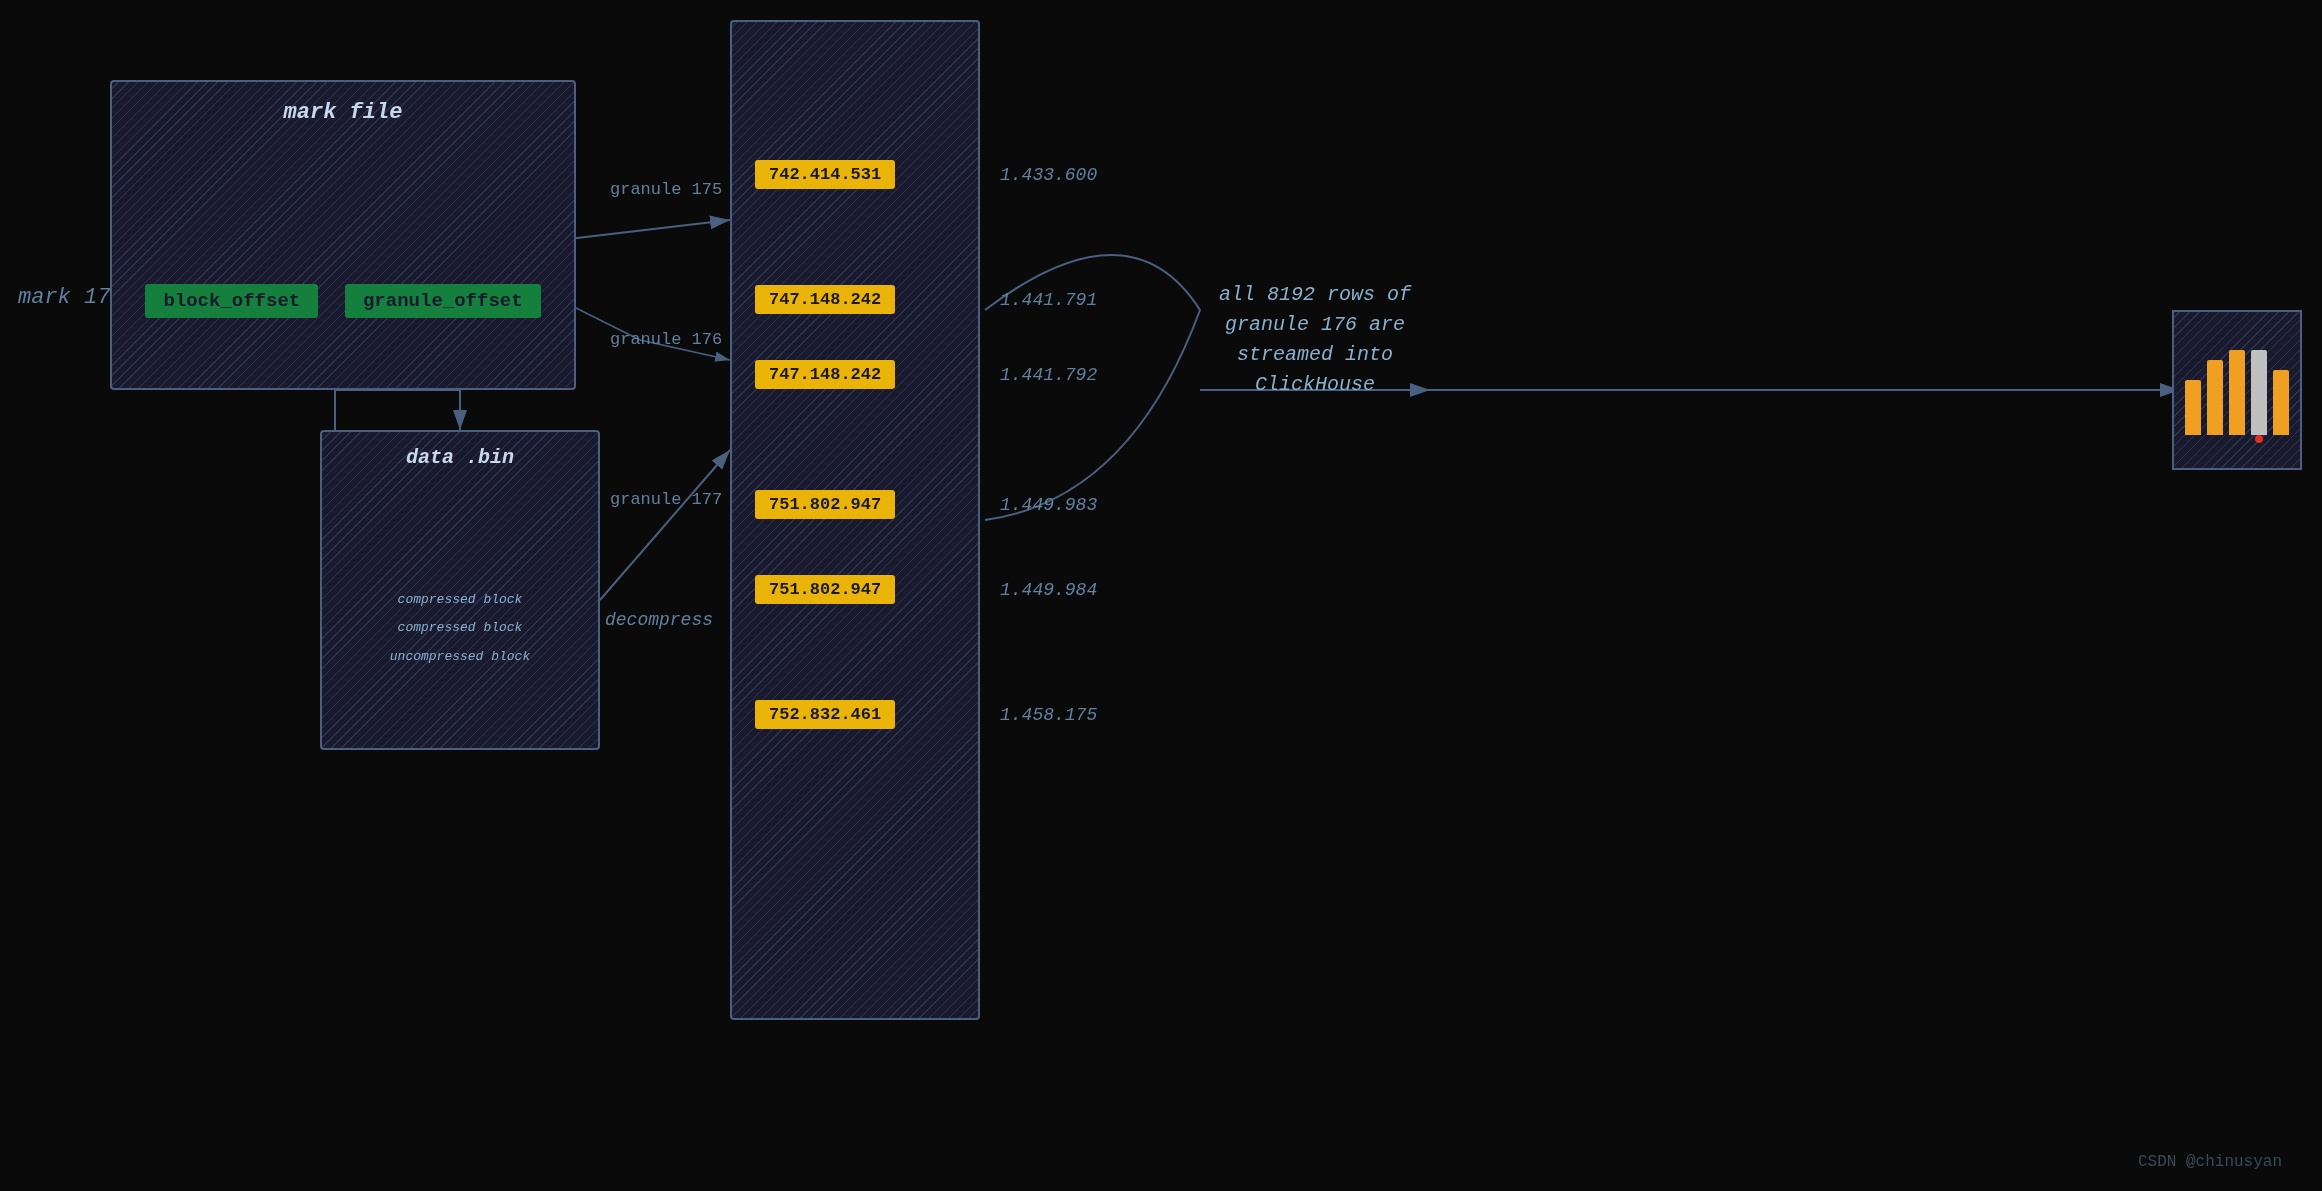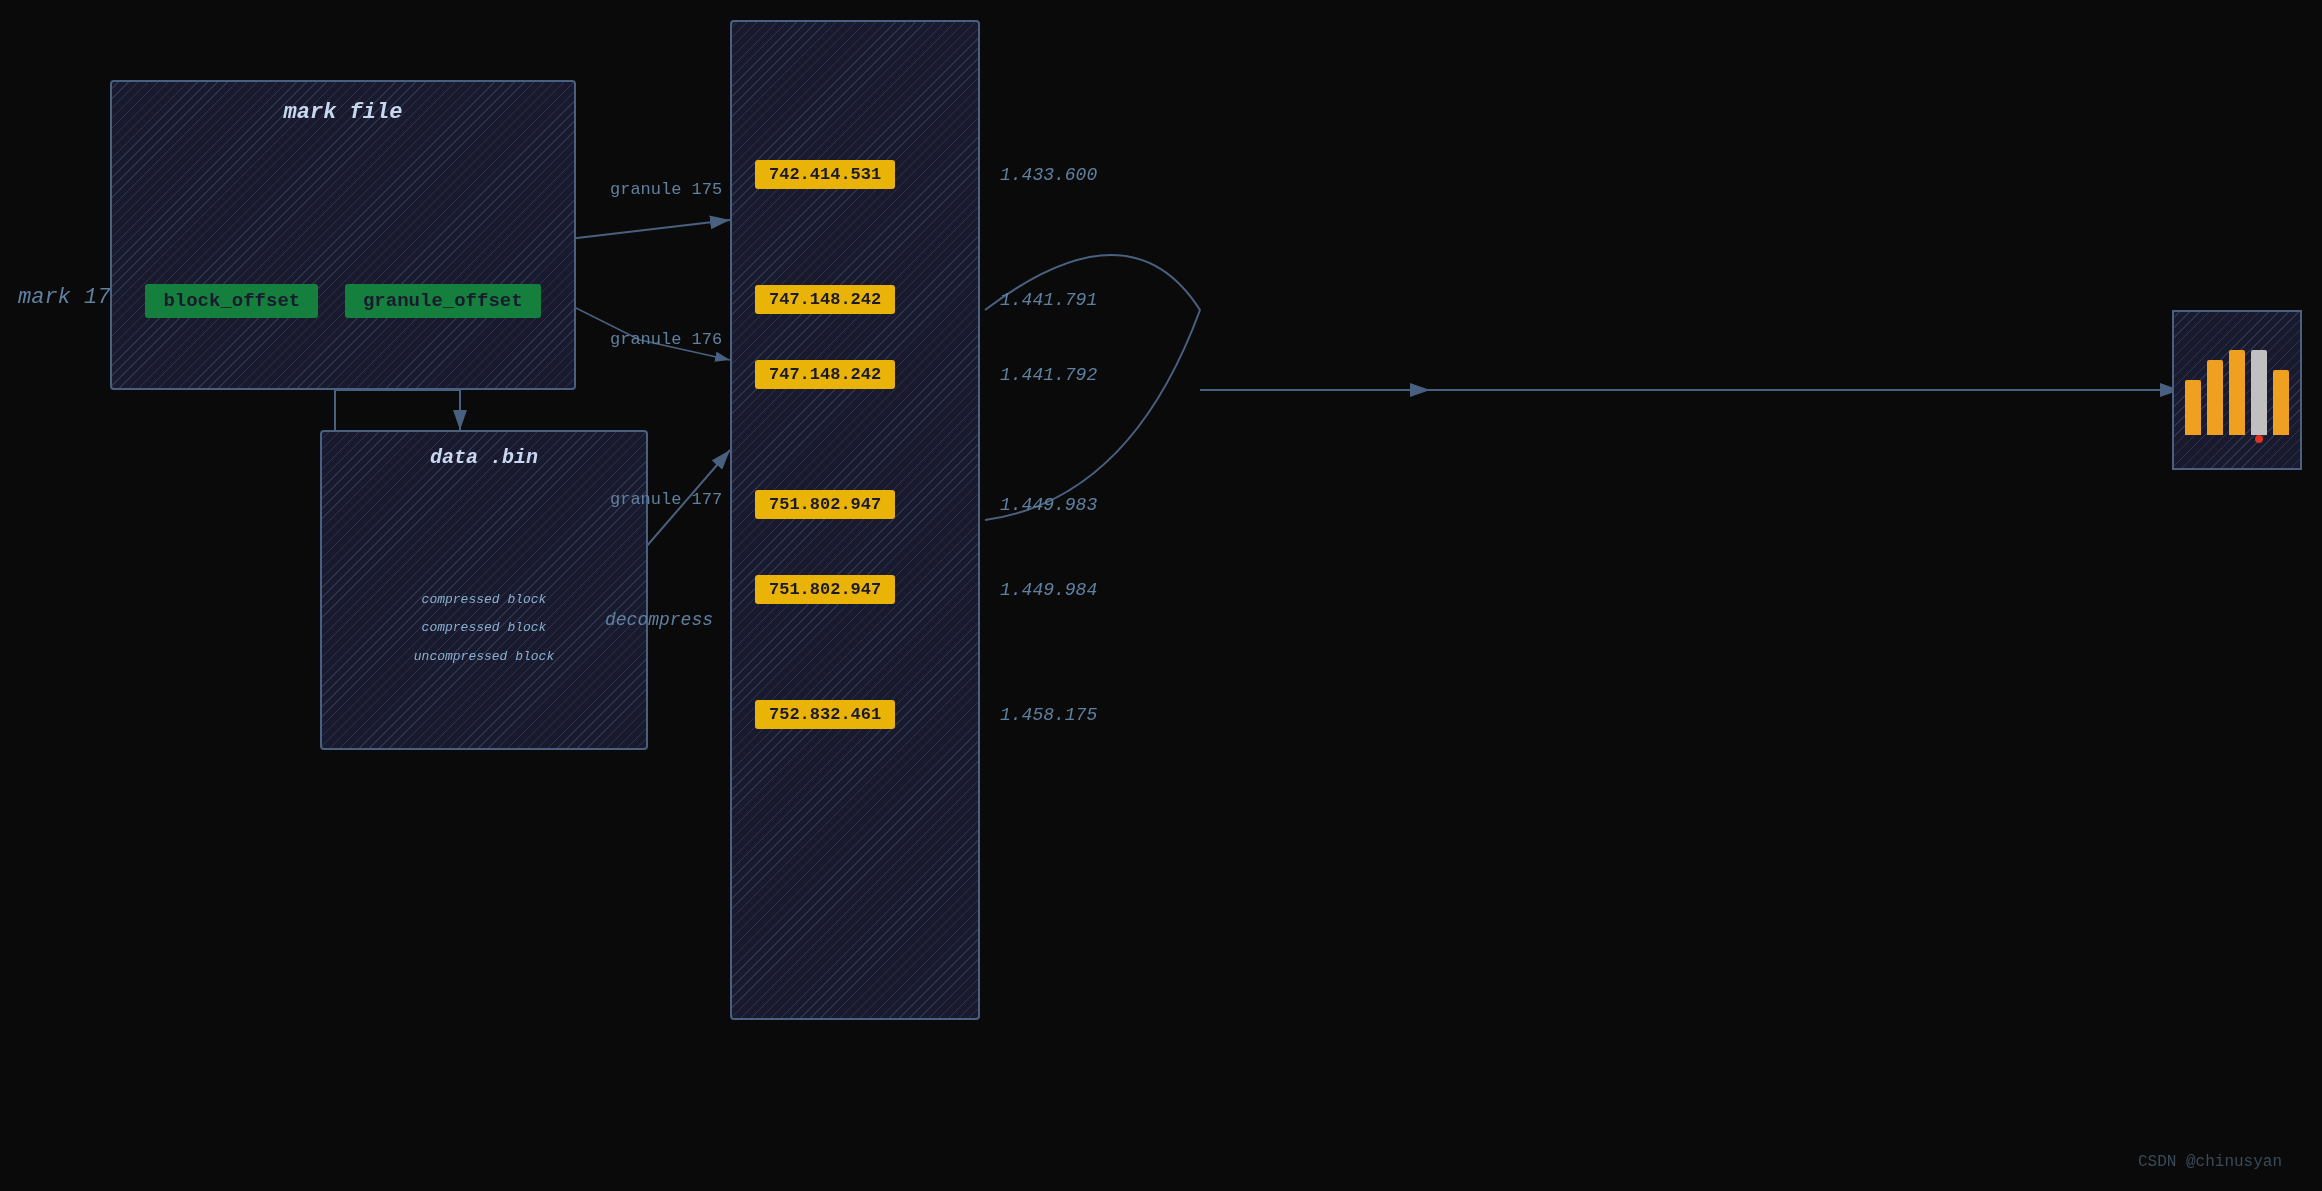--- a/index.html
+++ b/index.html
@@ -77,21 +77,21 @@
       border-radius: 3px;
       font-size: 19px;
       font-weight: bold;
       white-space: nowrap;
     }
 
     
     .box-compression {
       left: 320px;
       top: 430px;
-      width: 328px;
+      width: 280px;
       height: 320px;
       border-radius: 4px;
     }
 
     .box-compression .label-top {
       position: absolute;
       top: 14px;
       left: 50%;
       transform: translateX(-50%);
       color: #c8d8f0;
@@ -330,20 +330,26 @@
 
   <div class="data-value-label" style="top: 490px; left: 755px; transform: none;">751.802.947</div>
   <div class="row-number" style="top: 495px; left: 1000px;">1.449.983</div>
 
   <div class="data-value-label" style="top: 575px; left: 755px; transform: none;">751.802.947</div>
   <div class="row-number" style="top: 580px; left: 1000px;">1.449.984</div>
 
   <div class="data-value-label" style="top: 700px; left: 755px; transform: none;">752.832.461</div>
   <div class="row-number" style="top: 705px; left: 1000px;">1.458.175</div>
 
+  <div class="rows-annotation" style="left: 1195px; top: 280px; width: 240px;">
+    <span>all 8192 rows
+of granule 176
+are streamed
+into ClickHouse</span>
+  </div>
 
   <div class="clickhouse-box">
     <div class="ch-bars">
       <div class="ch-bar" style="height: 55px;"></div>
       <div class="ch-bar" style="height: 75px;"></div>
       <div class="ch-bar" style="height: 85px;"></div>
       <div class="ch-bar red-dot" style="height: 85px; background: #c0c0c0;"></div>
       <div class="ch-bar" style="height: 65px;"></div>
     </div>
   </div>

